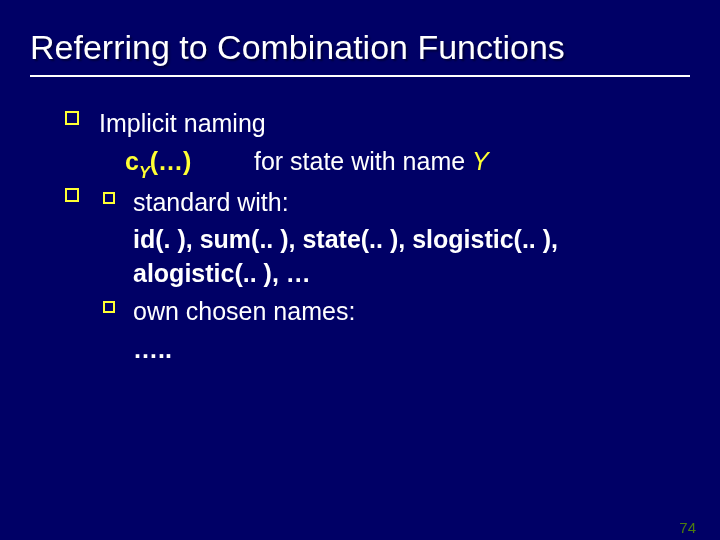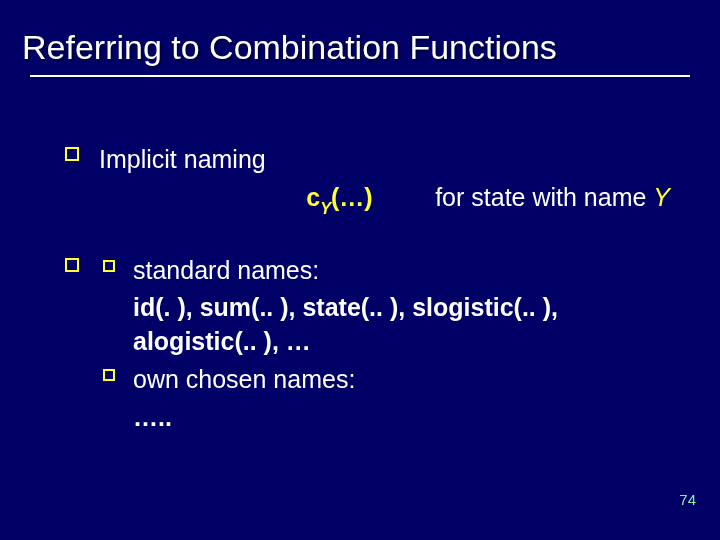--- a/index.html
+++ b/index.html
@@ -14,39 +14,38 @@
   }
   .slide {
     width: 720px;
     height: 540px;
     position: relative;
     box-sizing: border-box;
   }
   .title {
     font-size: 34px;
     color: #ffffff;
-    padding: 28px 0 6px 22px;
+    padding: 28px 0 6px 30px;
     text-shadow: 2px 2px 2px rgba(0,0,0,0.4);
     font-family: Verdana, Geneva, sans-serif;
   }
   .rule {
     border: none;
     border-top: 2px solid #ffffff;
     margin: 2px 30px 0 30px;
   }
   .body {
     padding: 30px 50px 0 65px;
     font-size: 25px;
     line-height: 1.35;
   }
   .li1 {
     position: relative;
     padding-left: 34px;
     margin-bottom: 4px;
-    margin-top: 36px;
   }
   .li2 {
     position: relative;
     padding-left: 68px;
     margin-bottom: 4px;
   }
   .bullet {
     position: absolute;
     left: 0;
     top: 4px;
@@ -62,37 +61,36 @@
     width: 12px;
     height: 12px;
   }
   .indent-content {
     padding-left: 68px;
     margin-bottom: 4px;
   }
   .item-line {
     padding-left: 60px;
     margin-bottom: 2px;
-    text-align: right;
   }
   .yellow { color: #ffff33; }
   .bold { font-weight: bold; }
   .italic { font-style: italic; }
   .sub {
     font-size: 0.65em;
     font-style: italic;
     vertical-align: sub;
     position: relative;
     top: 2px;
   }
   .pagenum {
     position: absolute;
     right: 24px;
-    bottom: 32px;
-    color: #86efac;
+    bottom: 4px;
+    color: #4d7c0f;
     font-size: 15px;
   }
 </style>
 </head>
 <body>
 
 <div class="slide">
 
   <div class="title">Referring to Combination Functions</div>
   <hr class="rule">
@@ -111,21 +109,21 @@
       &nbsp;&nbsp;&nbsp;&nbsp;&nbsp;&nbsp;&nbsp;
       <span>for state with name </span><span class="yellow italic">Y</span>
     </div>
 
     <div class="li1">
       <span class="bullet"></span>
     </div>
 
     <div class="li2">
       <span class="bullet"></span>
-      <span>standard names:</span>
+      <span>standard with:</span>
     </div>
     <div class="indent-content bold">id(. ), sum(.. ), state(.. ), slogistic(.. ), alogistic(.. ), …</div>
 
     <div class="li2">
       <span class="bullet"></span>
       <span>own chosen names:</span>
     </div>
     <div class="indent-content bold">…..</div>
 
   </div>

